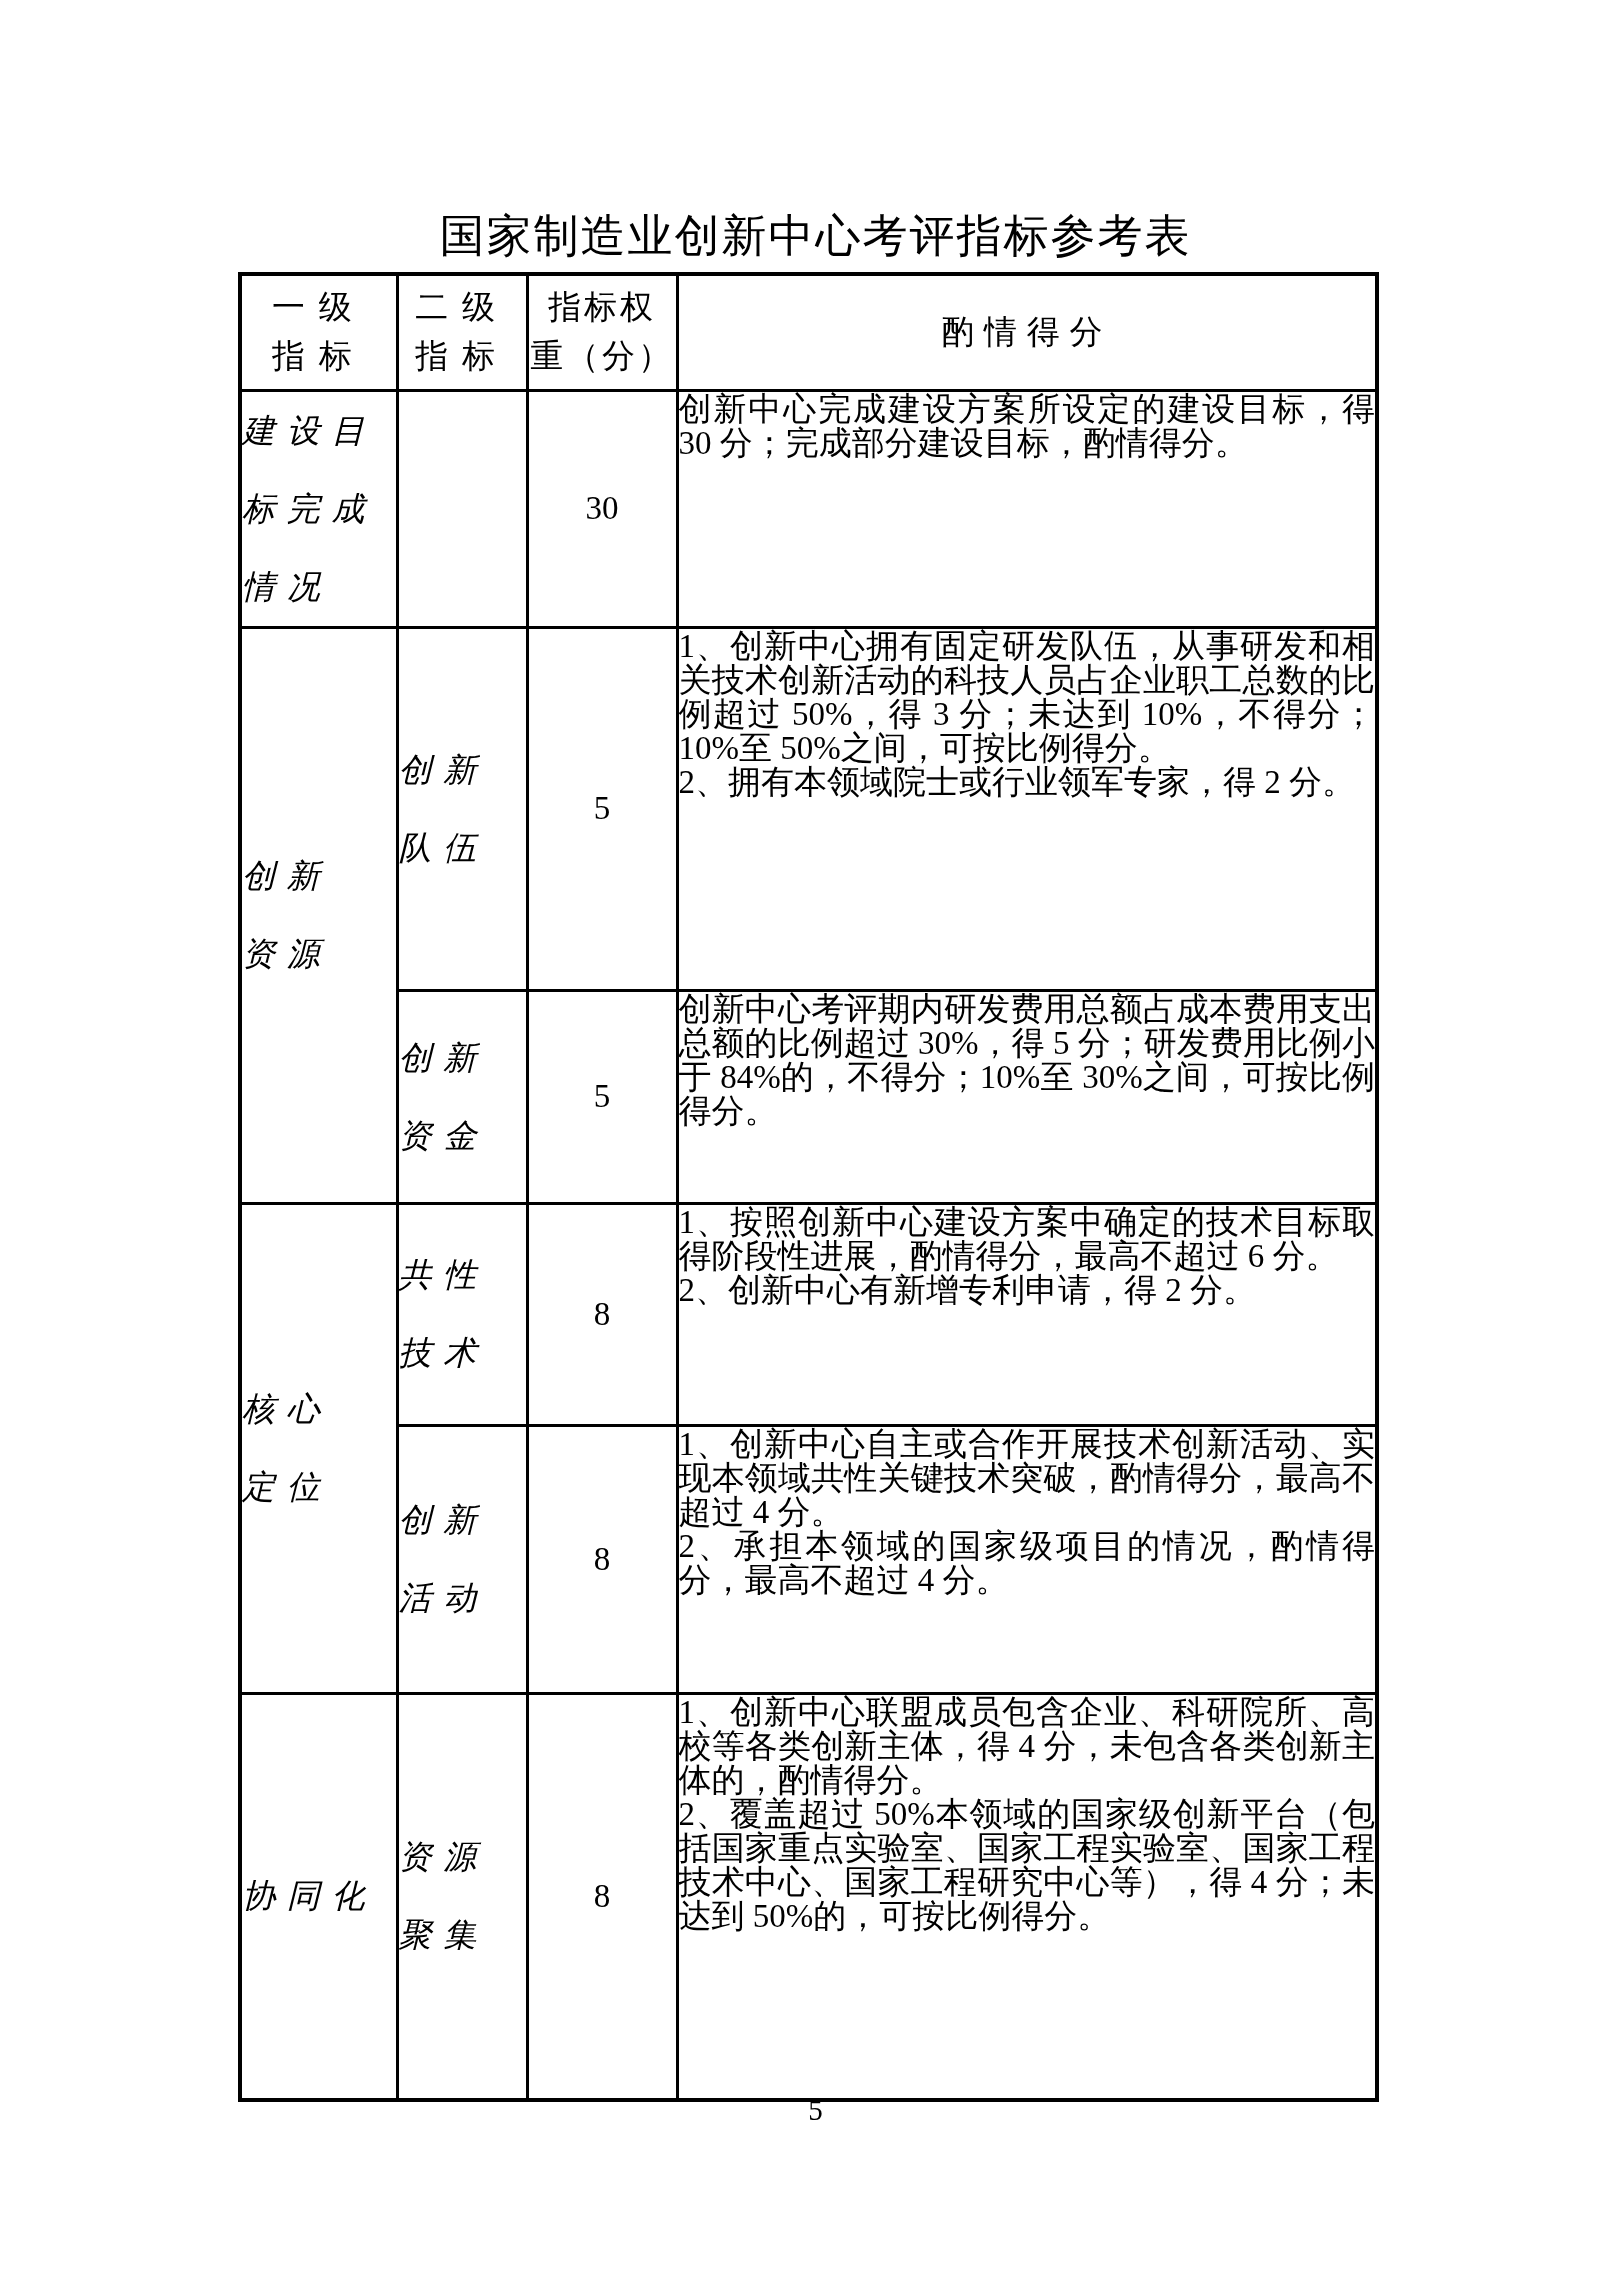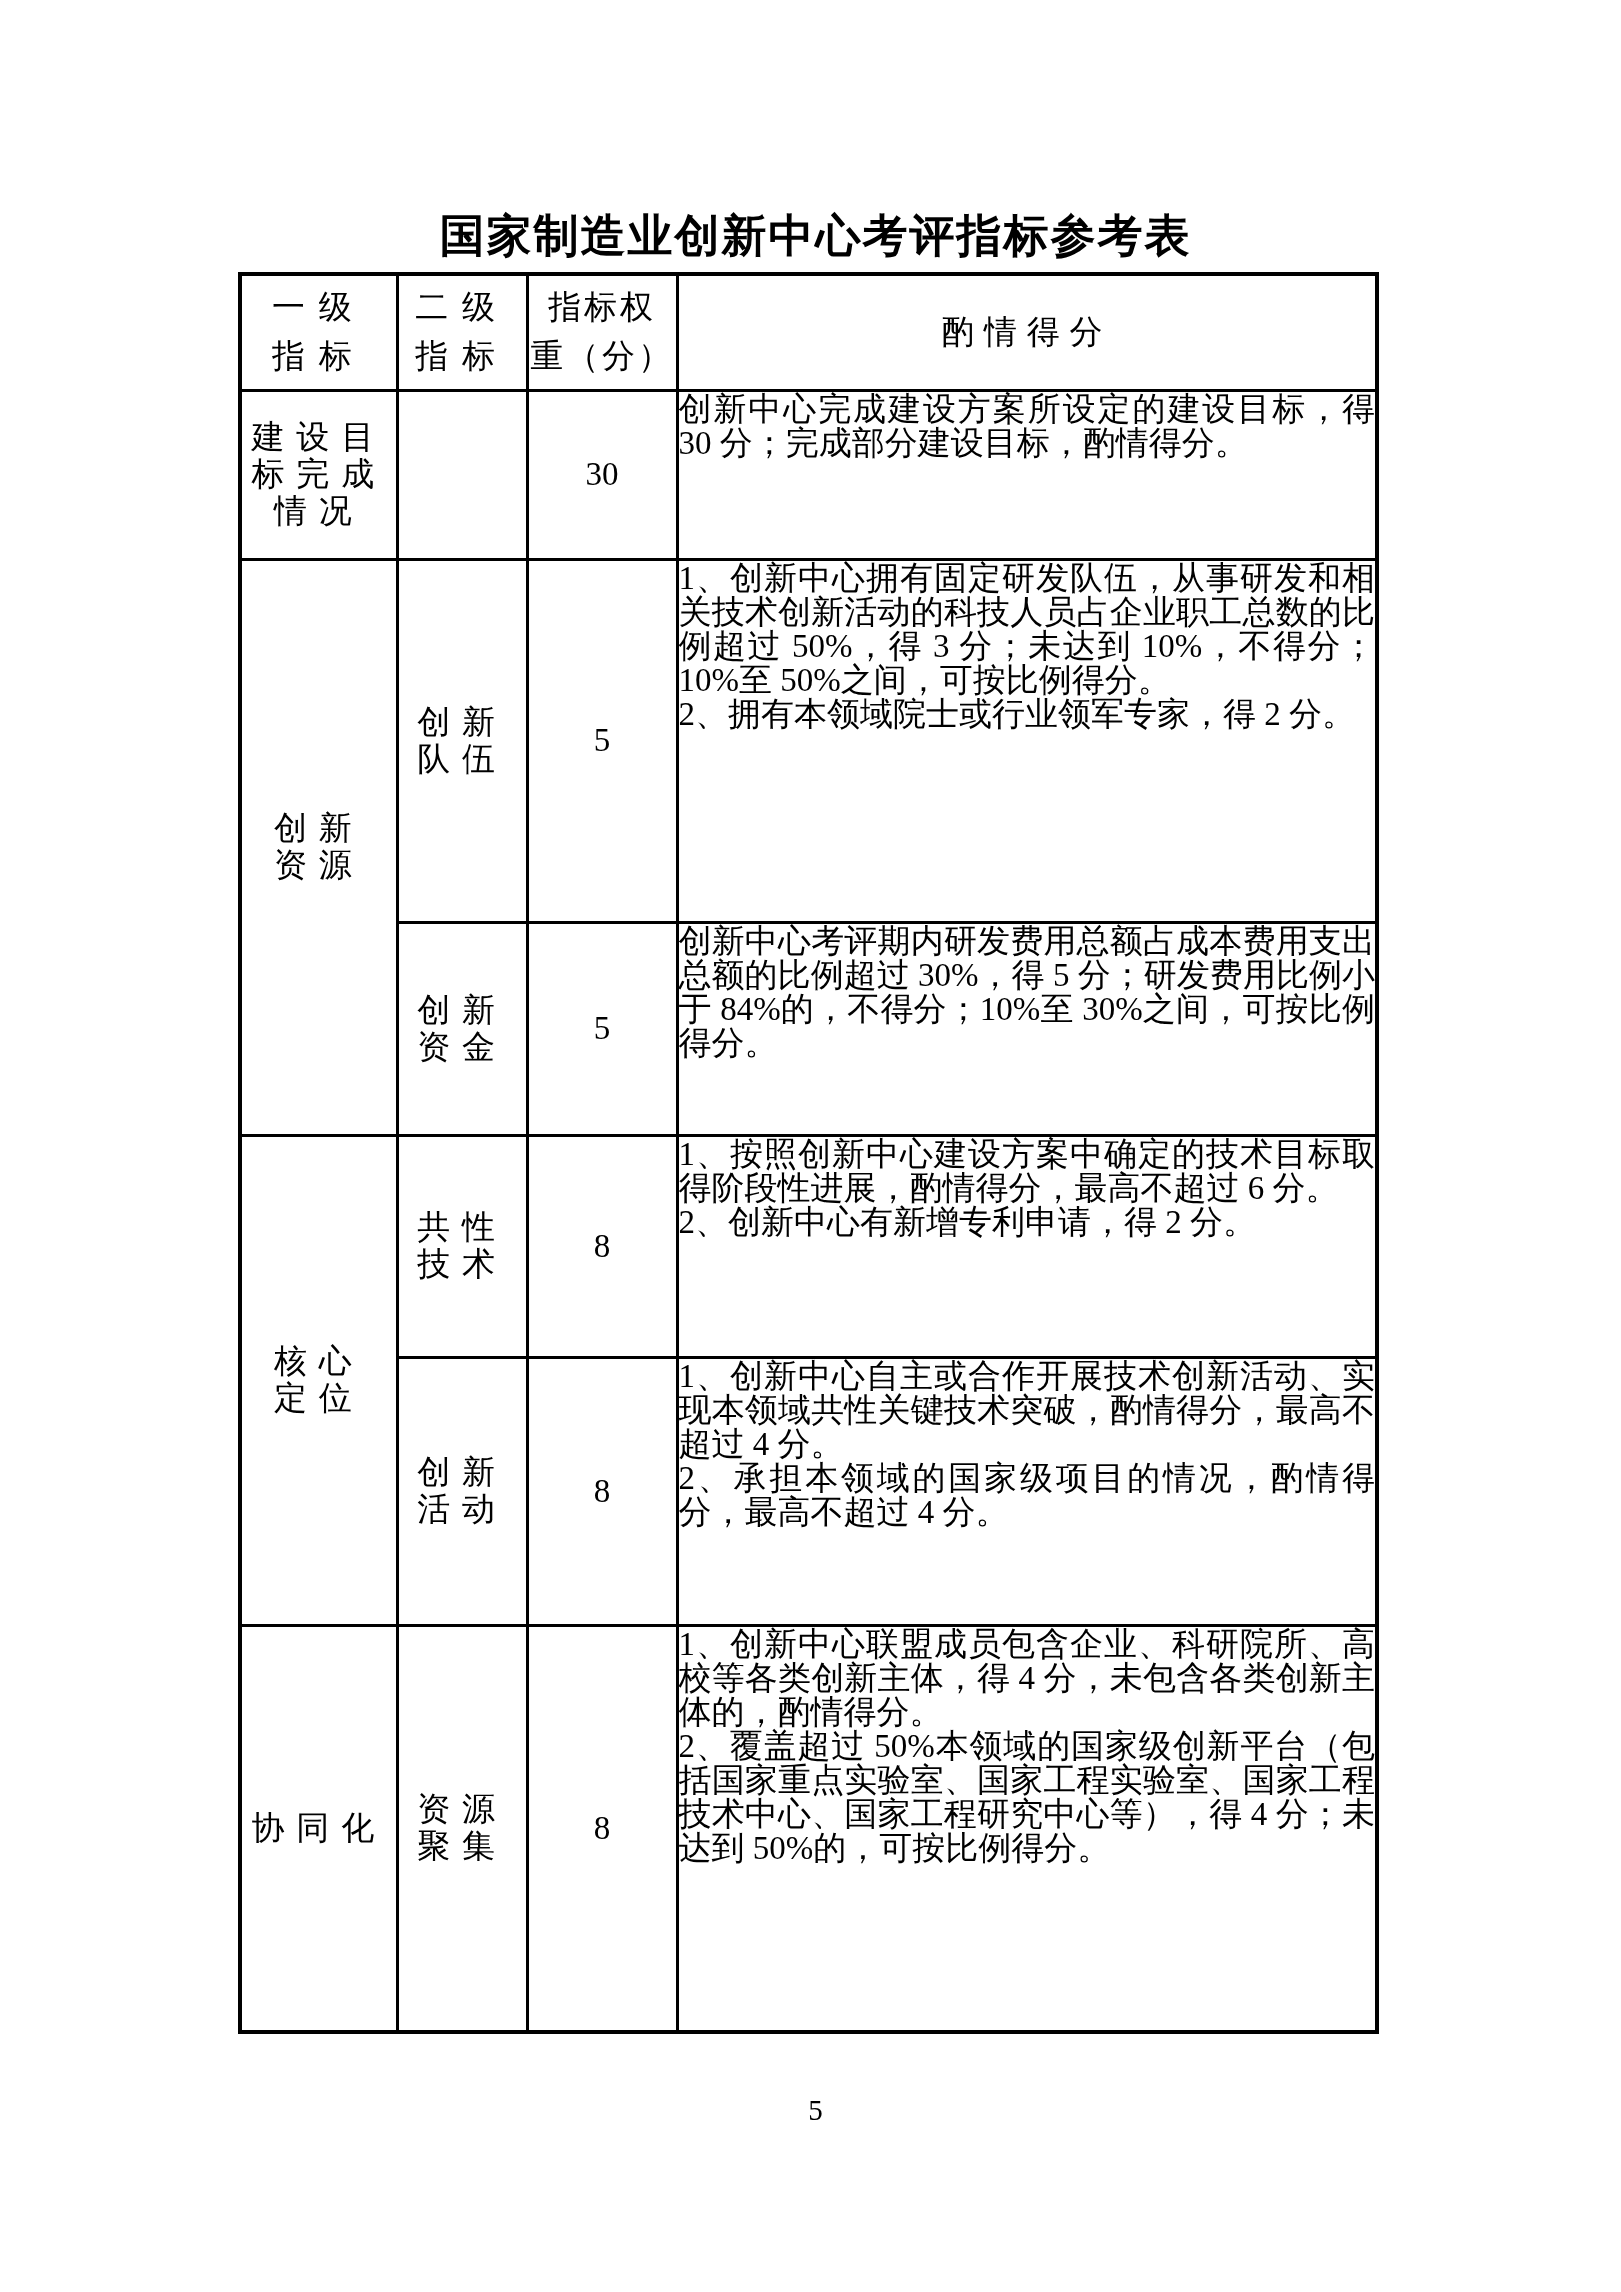--- a/index.html
+++ b/index.html
@@ -16,21 +16,21 @@
     font-family: "Liberation Serif", "DejaVu Serif", serif;
   }
   .title {
     position: absolute;
     top: 204px;
     left: 247px;
     width: 1137px;
     margin: 0;
     text-align: center;
     font-family: "Liberation Sans", "DejaVu Sans", sans-serif;
-    font-weight: bold;
+    font-weight: normal;
     font-size: 45px;
     line-height: 63px;
     letter-spacing: 2px;
     white-space: nowrap;
   }
   table.eval-table {
     position: absolute;
     top: 272px;
     left: 238px;
     width: 1137px;
@@ -51,25 +51,25 @@
     font-weight: normal;
     text-align: center;
     vertical-align: middle;
     white-space: pre-line;
     line-height: 49px;
   }
   .ls-wide   { letter-spacing: 13.7px; }
   .ls-mid    { letter-spacing: 9.8px; }
   .ls-narrow { letter-spacing: 2.9px; }
   td.cell-label {
-    text-align: center;
     vertical-align: middle;
     white-space: pre-line;
     letter-spacing: 11.8px;
-    line-height: 37px;
+    line-height: 78px;
+    font-style: italic;
   }
   td.cell-weight {
     text-align: center;
     vertical-align: middle;
     font-size: 35px;
     letter-spacing: 0;
     margin-top: 12px;
   }
   td.cell-desc {
     text-align: justify;

